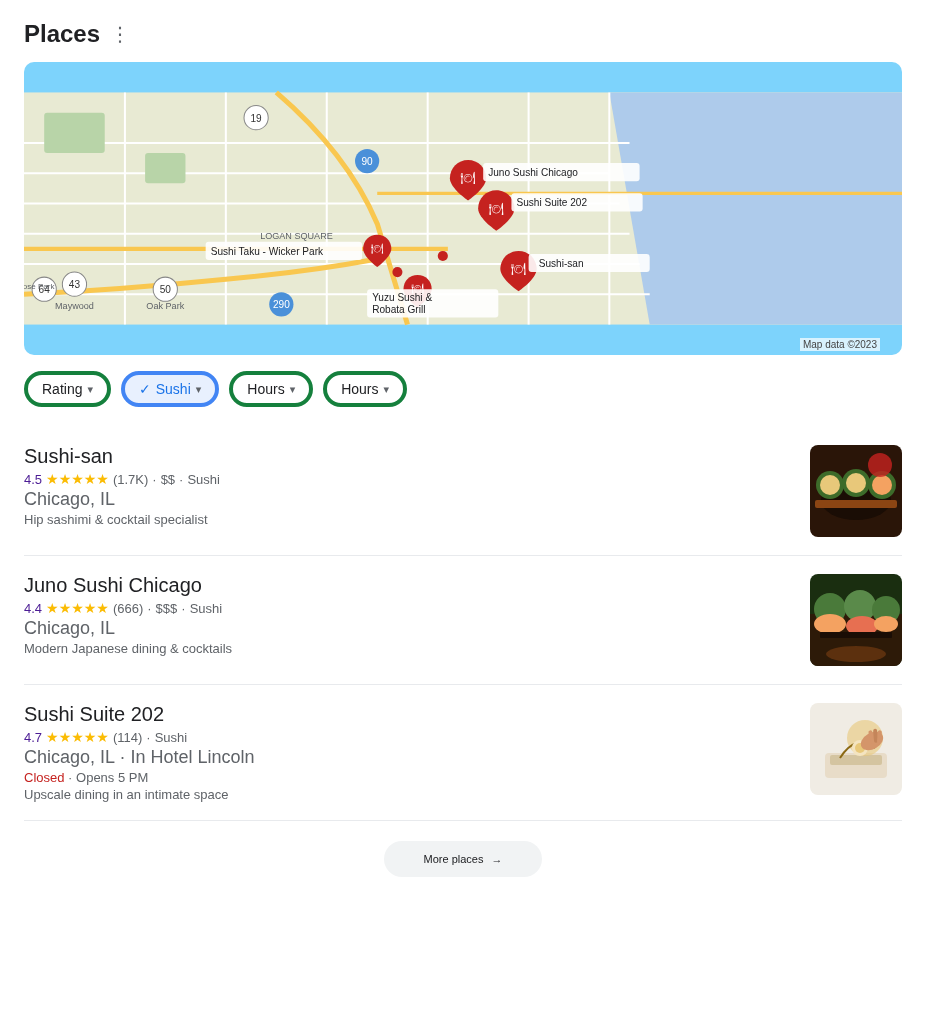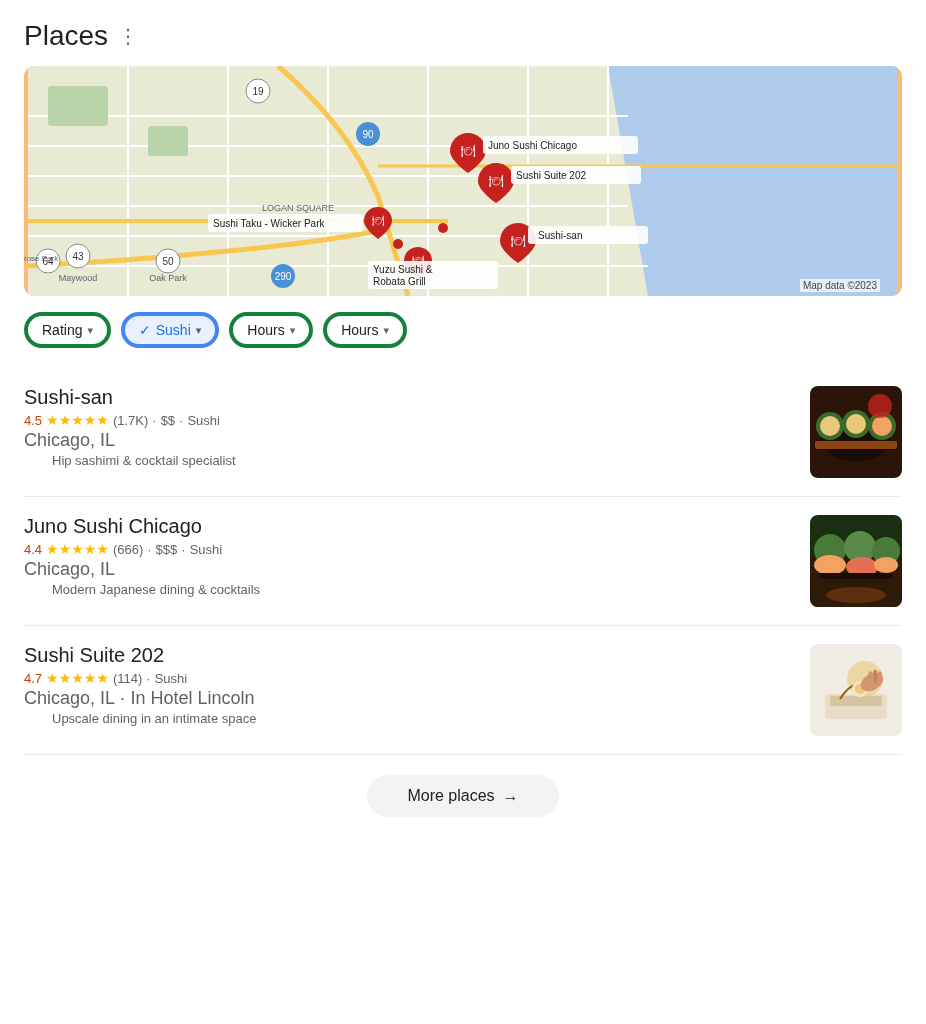--- a/index.html
+++ b/index.html
@@ -12,39 +12,39 @@
       color: #202124;
     }
 
     .page-header {
       display: flex;
       align-items: center;
       gap: 10px;
       margin-bottom: 14px;
     }
     .page-title {
-      font-size: 28px;
-      font-weight: 400;
+      font-size: 24px;
+      font-weight: 700;
       color: #202124;
     }
     .more-icon {
       color: #5f6368;
       font-size: 20px;
       cursor: pointer;
       letter-spacing: 2px;
     }
 
     
     .map-container {
       width: 100%;
-      height: 230px;
+      height: 293px;
       border-radius: 10px;
       overflow: hidden;
       position: relative;
-      background: #fdba74;
+      background: #7dd3fc;
       margin-bottom: 16px;
     }
     .map-svg {
       width: 100%;
       height: 100%;
     }
     .map-credit {
       position: absolute;
       bottom: 4px;
       right: 22px;
@@ -126,21 +126,21 @@
     }
     .star {
       color: #fbbc04;
       font-size: 14px;
     }
     .star-half {
       color: #fbbc04;
       font-size: 14px;
     }
     .rating-num {
-      color: #c2410c;
+      color: #4c1d95;
       font-weight: 500;
       text-align: right;
     }
     .result-location {
       font-size: 18px;
       color: #5f6368;
       margin-bottom: 2px;
     }
     .result-hours {
       font-size: 13px;
@@ -149,21 +149,20 @@
     .closed-text {
       color: #c5221f;
       font-weight: 500;
     }
     .opens-text {
       color: #5f6368;
     }
     .result-desc {
       font-size: 13px;
       color: #5f6368;
-      margin-left: 28px;
     }
     .result-image {
       width: 92px;
       height: 92px;
       border-radius: 8px;
       overflow: hidden;
       flex-shrink: 0;
     }
 
     
@@ -173,21 +172,21 @@
       padding: 20px 0 10px;
     }
     .more-places-btn {
       display: flex;
       align-items: center;
       gap: 8px;
       padding: 12px 40px;
       background: #f1f3f4;
       border: none;
       border-radius: 24px;
-      font-size: 16px;
+      font-size: 11px;
       color: #202124;
       cursor: pointer;
       font-family: Arial, sans-serif;
     }
   </style>
 </head>
 <body>
 
 <div class="page-header">
   <h1 class="page-title">Places</h1>
@@ -391,20 +390,24 @@
           <span class="star">★</span>
           <span class="star">★</span>
           <span class="star">★</span>
           <span class="star-half">★</span>
         </span>
         <span>(114)</span>
         <span>·</span>
         <span>Sushi</span>
       </div>
       <div class="result-location">Chicago, IL · In Hotel Lincoln</div>
+      <div class="result-hours">
+        <span class="closed-text">Closed</span>
+        <span class="opens-text"> · <span>Opens 5 PM</span></span>
+      </div>
       <div class="result-desc">Upscale dining in an intimate space</div>
     </div>
     <div class="result-image">
       <svg width="92" height="92" xmlns="http://www.w3.org/2000/svg">
         <rect width="92" height="92" fill="#f0ece4"></rect>
         <rect x="15" y="50" width="62" height="25" fill="#e8dcc8" rx="4"></rect>
         <rect x="20" y="52" width="52" height="10" fill="#d4c4a0" rx="2"></rect>
         <circle cx="55" cy="35" r="18" fill="#e8c87a" opacity="0.6"></circle>
         <path d="M 30 55 Q 46 30 65 45" stroke="#8b6914" stroke-width="2" fill="none"></path>
         <circle cx="50" cy="45" r="8" fill="#f4e4c0"></circle>

